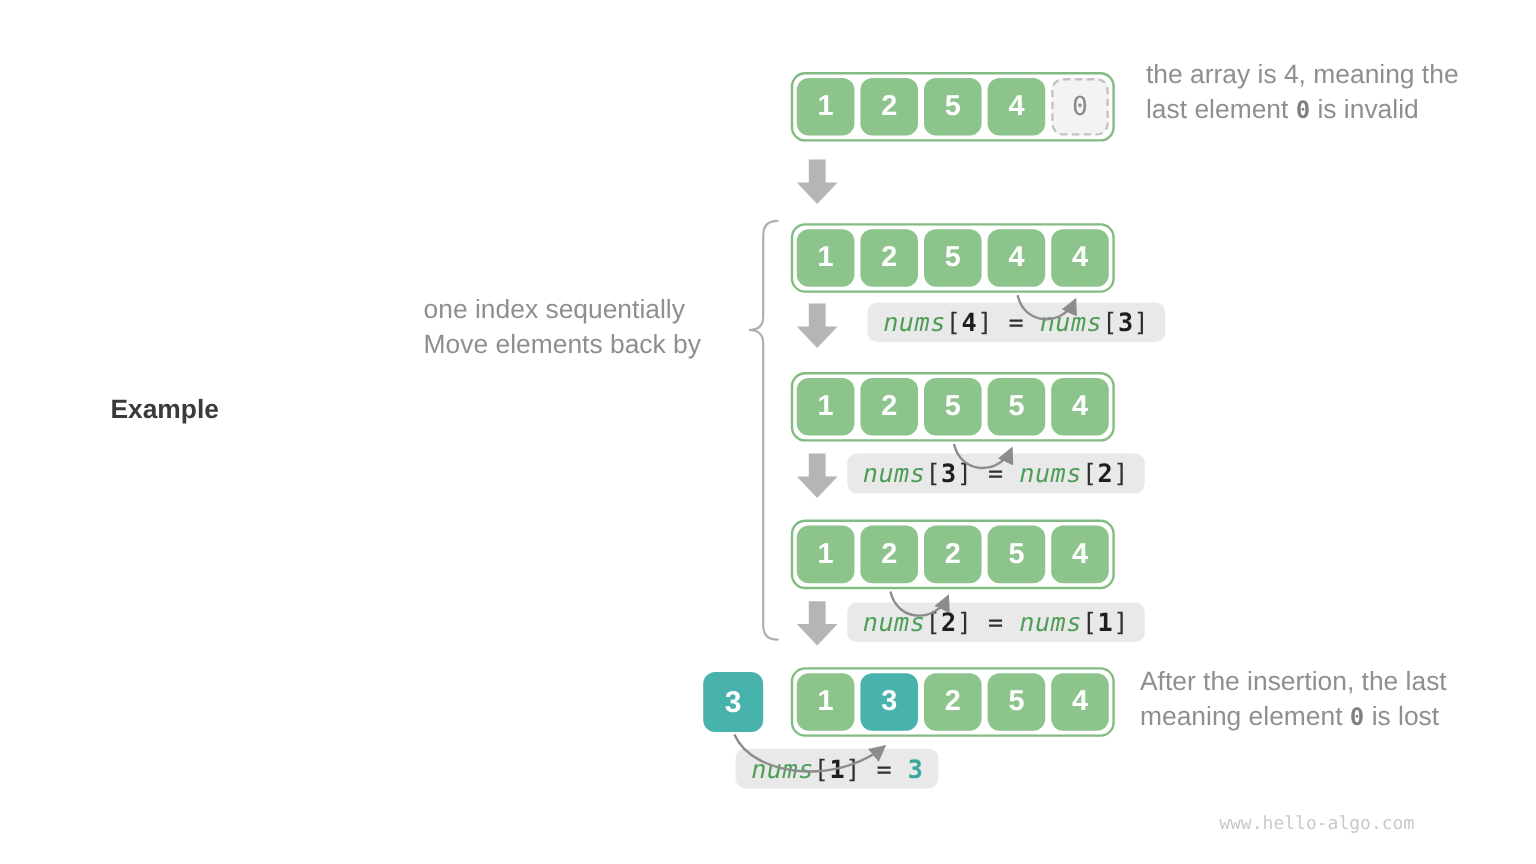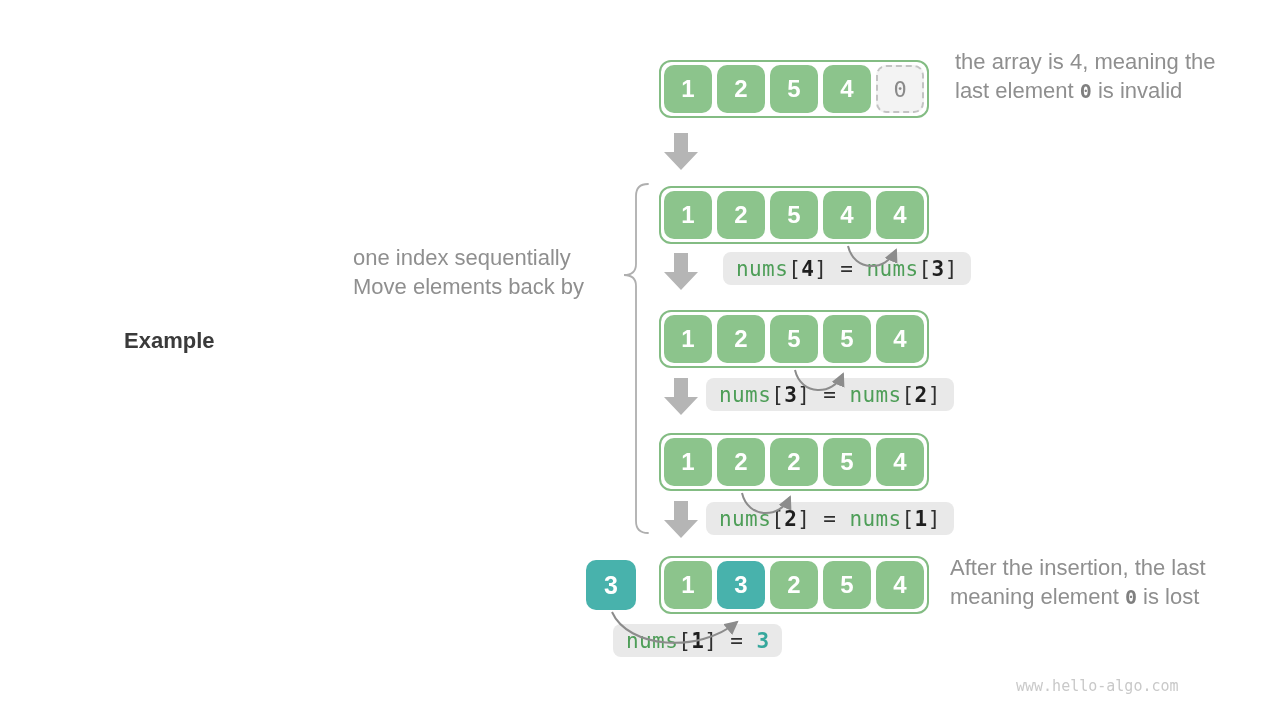--- a/index.html
+++ b/index.html
@@ -25,37 +25,37 @@
     font-size:22px;font-weight:400;
   }
   .standalone{position:absolute;width:50px;height:50px;font-size:25px;}
   
   .code-label{
     position:absolute;height:33px;display:inline-flex;align-items:center;
     padding:0 13px;background:var(--label-bg);border-radius:8px;
     font-family:"DejaVu Sans Mono",monospace;font-size:21px;letter-spacing:0.4px;
     z-index:2;white-space:nowrap;
   }
-  .code-label .fn{color:var(--code-green);}
+  .code-label .fn{color:var(--code-green);font-style:italic;}
   .code-label .br{color:var(--code-dark);}
   .code-label .num{color:#1e1e1e;font-weight:700;}
   .code-label .eq{color:var(--code-dark);margin:0 13px;}
   .code-label .val{color:var(--teal-text);font-weight:700;}
   
   .note{
     position:absolute;color:var(--note-gray);font-size:22px;line-height:29px;
     white-space:nowrap;
   }
   .note .code0{
     font-family:"DejaVu Sans Mono",monospace;font-weight:700;font-size:20px;
     color:#7f7f7f;
   }
   .move-note{position:absolute;color:var(--note-gray);font-size:22px;line-height:29px;white-space:nowrap;}
   
-  .example{position:absolute;left:92px;top:328px;color:var(--text-dark);white-space:nowrap;margin-left:32px;}
+  .example{position:absolute;left:92px;top:328px;color:var(--text-dark);white-space:nowrap;}
   .example-title{font-size:22px;font-weight:700;line-height:26px;}
   .example-line{font-size:20px;margin-top:14px;}
   .teal-bold{color:var(--teal-text);font-weight:700;}
   .dark-bold{color:#2e2e2e;font-weight:700;}
   
   .overlay{position:absolute;left:0;top:0;z-index:5;pointer-events:none;}
   .block-arrow{fill:var(--arrow-gray);}
   .arc{fill:none;stroke:var(--arc-gray);stroke-width:2;}
   .brace{fill:none;stroke:var(--brace-gray);stroke-width:1.8;stroke-linecap:round;}
   

